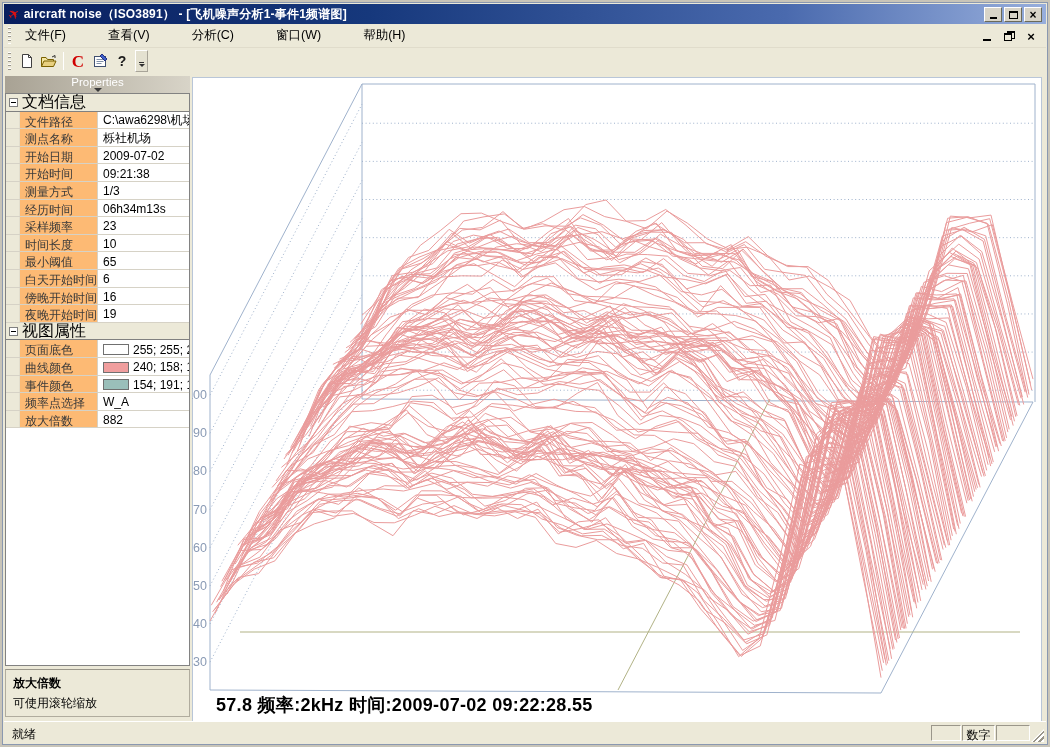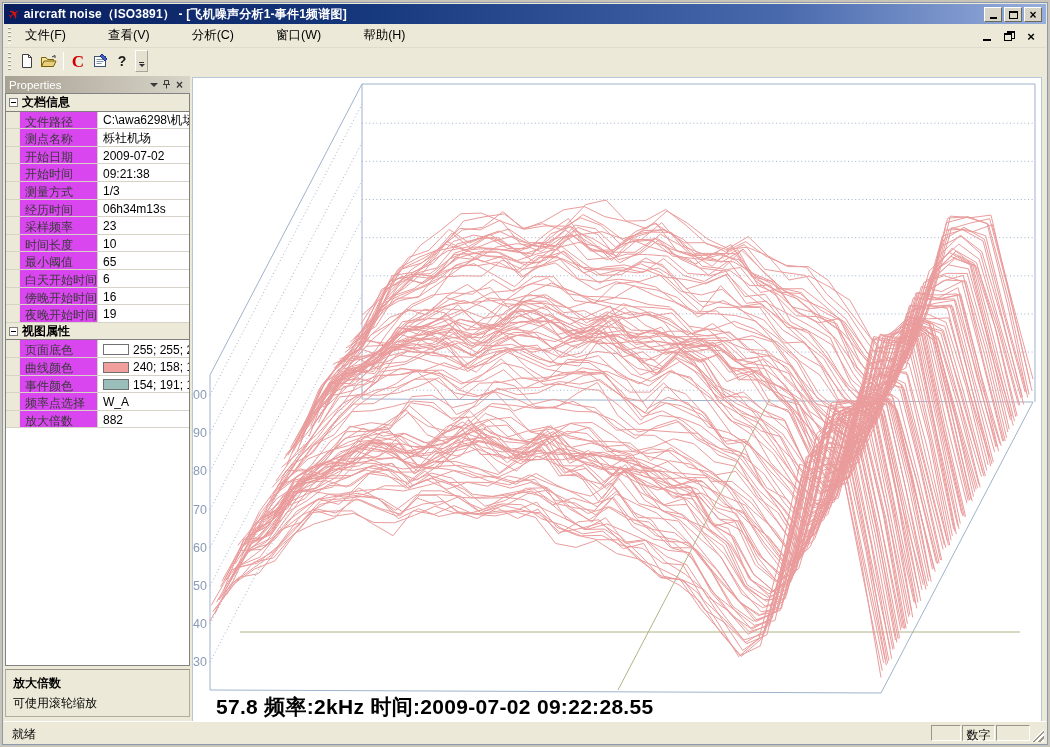--- a/index.html
+++ b/index.html
@@ -39,44 +39,44 @@
   .tool-btn{width:22px;height:22px;display:flex;align-items:center;justify-content:center;}
   .tool-sep{width:1px;height:18px;background:#b8b4a8;border-right:1px solid #fff;margin:0 3px;}
   .c-glyph{font-family:"Liberation Serif",serif;font-weight:bold;font-size:17px;color:#D00000;line-height:1;}
   .q-glyph{font-size:14px;font-weight:bold;color:#1a1a1a;}
   .overflow{width:13px;height:22px;display:flex;flex-direction:column;align-items:center;justify-content:flex-end;padding-bottom:4px;background:#E4E1D0;border:1px solid;border-color:#fff #a8a498 #a8a498 #fff;margin-left:2px;}
   .ov-bar{width:5px;height:1px;background:#303030;margin-bottom:1px;}
   .ov-tri{width:0;height:0;border-left:3px solid transparent;border-right:3px solid transparent;border-top:3px solid #303030;}
 
   
   .left-panel{position:absolute;left:3px;top:74px;width:185px;height:648px;}
-  .props-header{height:17px;background:linear-gradient(to right,#A8A294,#D8D4C8);display:flex;align-items:center;padding:0 4px;}
+  .props-header{height:17px;background:linear-gradient(to right,#A8A294,#D8D4C8);display:flex;align-items:center;padding:0 4px;flex-direction:column;}
   .ph-title{color:#fff;font-size:11.5px;flex:1;}
   .ph-btn{width:13px;height:13px;display:flex;align-items:center;justify-content:center;color:#3A3A3A;}
   .ph-tri{width:0;height:0;border-left:4px solid transparent;border-right:4px solid transparent;border-top:4px solid #3A3A3A;}
   .ph-x{font-size:12px;font-weight:bold;line-height:1;}
   .prop-grid{position:absolute;left:0;right:0;top:17px;height:573px;background:#fff;border:1px solid #828282;overflow:hidden;}
   .sec-row{display:flex;align-items:center;height:17.6px;background:#ECE9D8;border-bottom:1px solid #808080;}
   .collapse-box{width:9px;height:9px;border:1px solid #808080;background:#fff;margin:0 4px 0 3px;position:relative;flex:none;}
   .collapse-box::after{content:"";position:absolute;left:1px;right:1px;top:3px;height:1px;background:#000;}
-  .sec-title{font-size:12px;font-weight:bold;color:#000;white-space:nowrap;}
+  .sec-title{font-size:16px;font-weight:normal;color:#000;white-space:nowrap;}
   .p-row{display:flex;height:17.6px;border-bottom:1px solid #D6D2C6;}
   .p-gutter{width:14px;background:#ECE9D8;border-right:1px solid #E2DECE;flex:none;}
-  .p-label{width:78px;background:#d946ef;border-right:1px solid #D6D2C6;font-size:12px;color:#3a3a3a;
+  .p-label{width:78px;background:#fdba74;border-right:1px solid #D6D2C6;font-size:12px;color:#3a3a3a;
     padding:2px 0 0 5px;white-space:nowrap;overflow:hidden;flex:none;}
   .p-value{flex:1;background:#fff;font-size:12px;color:#000;padding:2px 0 0 5px;white-space:nowrap;overflow:hidden;display:flex;align-items:center;gap:4px;}
   .swatch{width:26px;height:11px;border:1px solid #707070;flex:none;}
   .prop-desc{position:absolute;left:0;right:0;top:593px;height:48px;background:#ECE9D8;border:1px solid #B0AC9E;border-top:1px solid #9a968a;padding:5px 7px;}
   .pd-title{font-size:12px;font-weight:bold;color:#000;margin-bottom:3px;}
   .pd-text{font-size:12px;color:#000;}
 
   
   .chart-area{position:absolute;left:190px;top:75px;width:850px;height:648px;background:#fff;box-shadow:inset 0 0 0 1px #B9C6D8;}
   .chart-area svg{position:absolute;left:0;top:0;}
-  .chart-caption{position:absolute;left:24px;top:616px;font-size:21px;font-weight:600;color:#000;white-space:nowrap;letter-spacing:.3px;}
+  .chart-caption{position:absolute;left:24px;top:616px;font-size:18px;font-weight:600;color:#000;white-space:nowrap;letter-spacing:.3px;}
 
   
   .statusbar{position:absolute;left:2px;right:2px;bottom:2px;height:22px;background:#ECE9D8;border-top:1px solid #fff;}
   .sb-left{position:absolute;left:8px;top:4px;font-size:12px;color:#000;text-align:center;}
   .sb-cell{position:absolute;top:3px;height:16px;border:1px solid;border-color:#9a968a #fff #fff #9a968a;
     font-size:12px;text-align:center;padding-top:1px;color:#000;background:#ECE9D8;}
   .sb-grip{position:absolute;right:2px;bottom:1px;width:13px;height:13px;
     background:repeating-linear-gradient(135deg,#fff 0 2px,#9a968a 2px 4px);
     clip-path:polygon(100% 0,100% 100%,0 100%);}
 </style>

